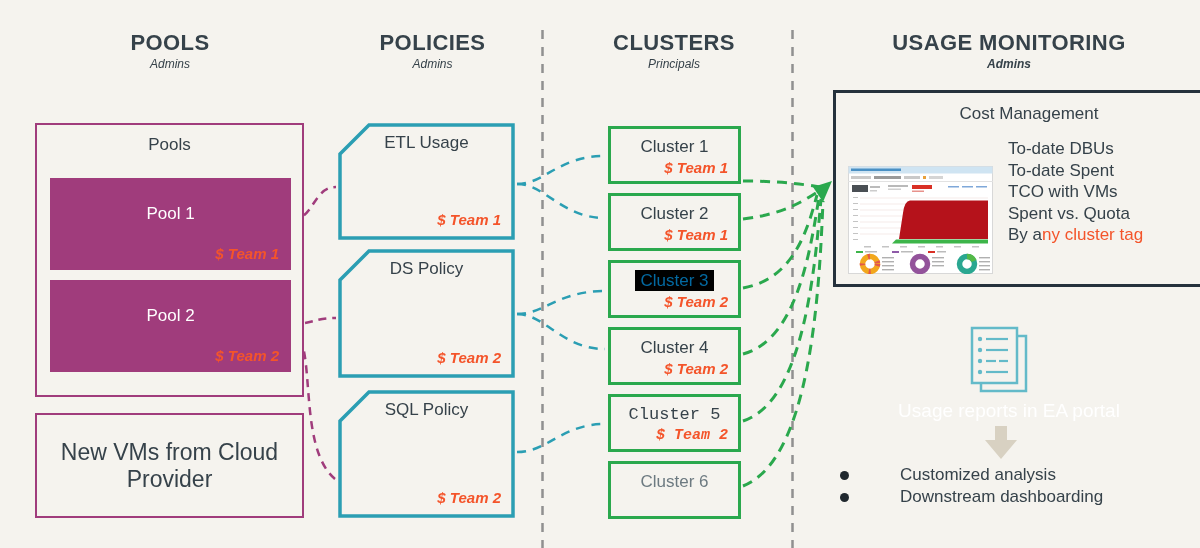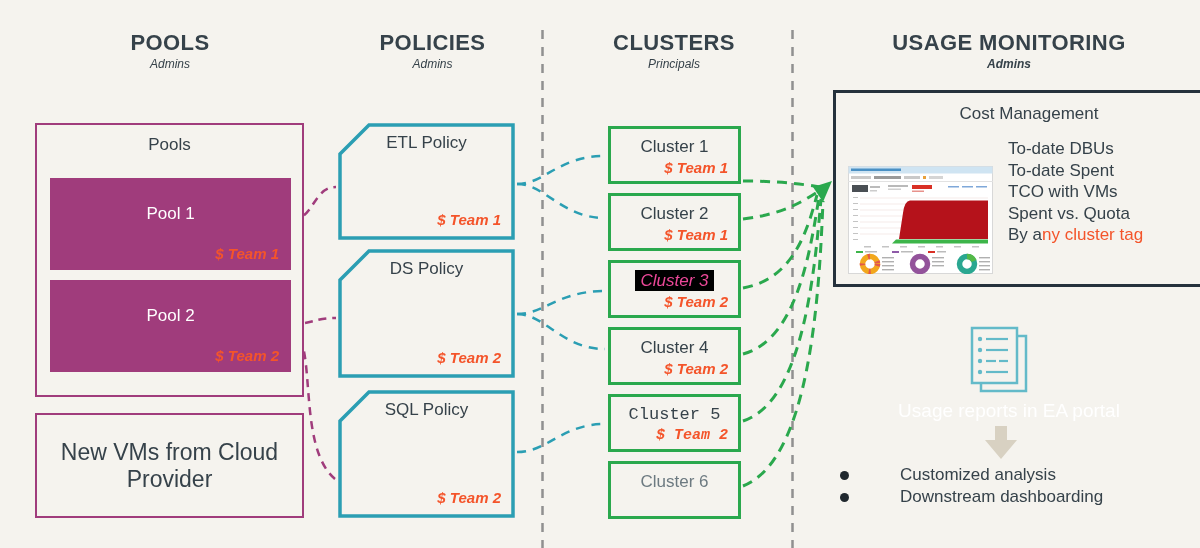--- a/index.html
+++ b/index.html
@@ -24,21 +24,21 @@
   .pool{position:absolute;left:13px;width:241px;height:92px;background:var(--magenta);}
   .pool .name{position:absolute;top:26px;left:0;width:100%;text-align:center;color:#fff;font-size:17px;}
   .team{position:absolute;right:12px;bottom:8px;color:var(--orange);font-size:15px;font-weight:700;font-style:italic;}
   .newvms{left:35px;top:413px;width:269px;height:105px;border:2.5px solid var(--magenta);display:flex;align-items:center;justify-content:center;font-size:23px;color:var(--ink);text-align:center;}
   .policy{position:absolute;left:338px;width:177px;z-index:1;}
   .policy svg{display:block;}
   .policy .name{position:absolute;top:10px;left:0;width:100%;text-align:center;font-size:17px;color:var(--ink);}
   .policy .team{right:14px;bottom:12px;}
   .cluster{position:absolute;left:608px;width:133px;height:58px;border:3px solid var(--green);background:var(--bg);z-index:1;}
   .cluster .name{position:absolute;top:8px;left:0;width:100%;text-align:center;font-size:17px;color:var(--ink);}
-  .cluster .name.hl span{background:#000;color:#ec4899;padding:1px 5px;font-style:italic;}
+  .cluster .name.hl span{background:#000;color:#0369a1;padding:1px 5px;}
   .cluster .name.muted{color:var(--muted);}
   .cluster .team{right:10px;bottom:5px;}
   .costbox{left:833px;top:90px;width:392px;height:197px;border:3px solid var(--navy);z-index:1;}
   .costbox .title{position:absolute;top:11px;left:0;width:100%;text-align:center;font-size:17px;color:var(--ink);}
   .metrics{position:absolute;left:172px;top:45px;font-size:17px;color:var(--ink);line-height:21.5px;}
   .metrics .hl{color:var(--orange);}
   .thumb{position:absolute;left:12px;top:73px;}
   .caption{left:833px;top:400px;width:352px;text-align:center;font-size:19px;color:var(--white);z-index:1;}
   .bullets{left:840px;top:464px;z-index:1;}
   .bullets .row{display:flex;align-items:center;height:22px;color:var(--ink);font-size:17px;gap:23px;}
@@ -103,21 +103,21 @@
     </div>
   </div>
   <div class="box newvms">
     <span>New VMs from Cloud Provider</span>
   </div>
 
   <div class="policy" style="top:123px;height:117px;">
     <svg width="177" height="117" viewBox="0 0 177 117">
       <polygon points="31,2 175,2 175,115 2,115 2,31" fill="none" style="stroke:var(--teal)" stroke-width="3.5"></polygon>
     </svg>
-    <div class="name">ETL Policy</div>
+    <div class="name">ETL Usage</div>
     <div class="team">$ Team 1</div>
   </div>
   <div class="policy" style="top:249px;height:129px;">
     <svg width="177" height="129" viewBox="0 0 177 129">
       <polygon points="31,2 175,2 175,127 2,127 2,31" fill="none" style="stroke:var(--teal)" stroke-width="3.5"></polygon>
     </svg>
     <div class="name">DS Policy</div>
     <div class="team">$ Team 2</div>
   </div>
   <div class="policy" style="top:390px;height:128px;">

